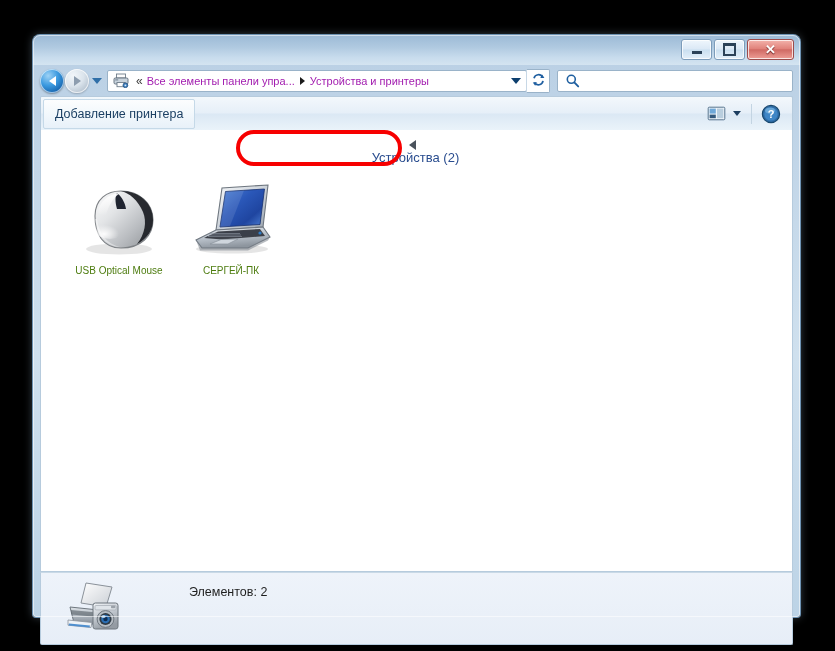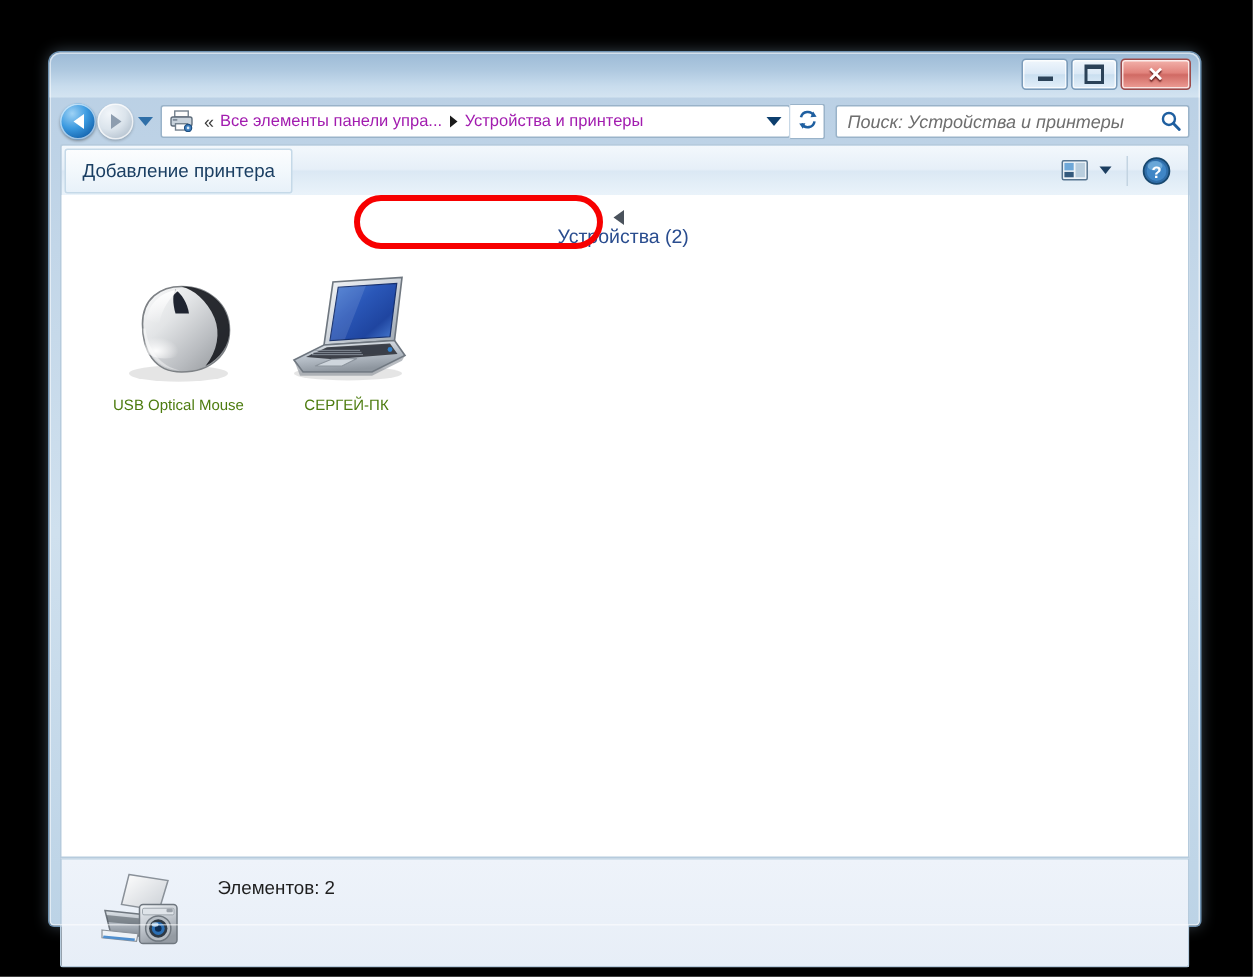--- a/index.html
+++ b/index.html
@@ -274,20 +274,21 @@
     width: 753px;
     height: 73px;
     background: linear-gradient(to bottom, #eef3fa 0%, #e7eef7 100%);
     border: 1px solid #b6cbdd;
     border-top: 1px solid #c9d9e6;
     box-sizing: border-box;
     display: flex;
     align-items: center;
     padding-left: 24px;
     border-radius: 0 0 2px 2px;
+    gap: 44px;
   }
   #status-icon { width: 66px; height: 60px; flex: none; display:flex;align-items:center;justify-content:center;}
   #status-text { font-size: 12.5px; color: #1e1e1e; margin-left: 14px; align-self: flex-start; margin-top: 12px; }
 
   
   #highlight {
     position: absolute;
     left: 203px;
     top: 95px;
     width: 166px;
@@ -349,21 +350,20 @@
     <div id="refreshbtn">
       <svg width="15" height="15" viewBox="0 0 15 15">
         <path d="M3 5.2 A4.6 4.6 0 0 1 11.6 4.3" stroke="#1f5fa0" stroke-width="1.7" fill="none"></path>
         <path d="M12 7.9 A4.6 4.6 0 0 1 3.4 9.4" stroke="#1f5fa0" stroke-width="1.7" fill="none"></path>
         <polygon points="11.1,1.4 13.4,4.9 9.3,5.1" fill="#1f5fa0"></polygon>
         <polygon points="4.2,12.8 1.8,9.4 5.9,9.2" fill="#1f5fa0"></polygon>
       </svg>
     </div>
 
     <div id="searchbox">
-      <input id="search-input" type="text" placeholder="Поиск: Устройства и принтеры" style="">
       <svg width="15" height="15" viewBox="0 0 15 15">
         <circle cx="6.3" cy="6.3" r="4" fill="none" stroke="#1f5fa0" stroke-width="1.6"></circle>
         <line x1="9.3" y1="9.4" x2="13.2" y2="13.4" stroke="#1f5fa0" stroke-width="1.9" stroke-linecap="round"></line>
       </svg>
     </div>
   </div>
 
   <div id="toolbar">
     <div class="tb-item hovered">
       <span>Добавление принтера</span>

